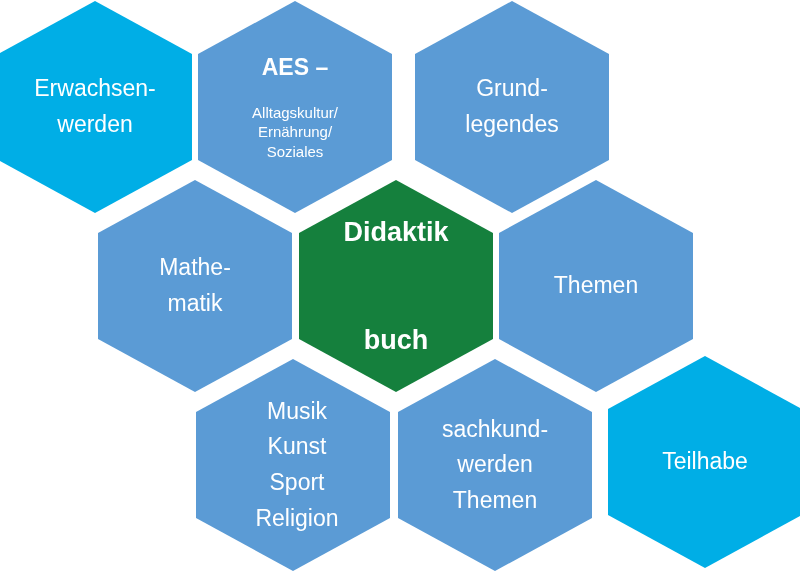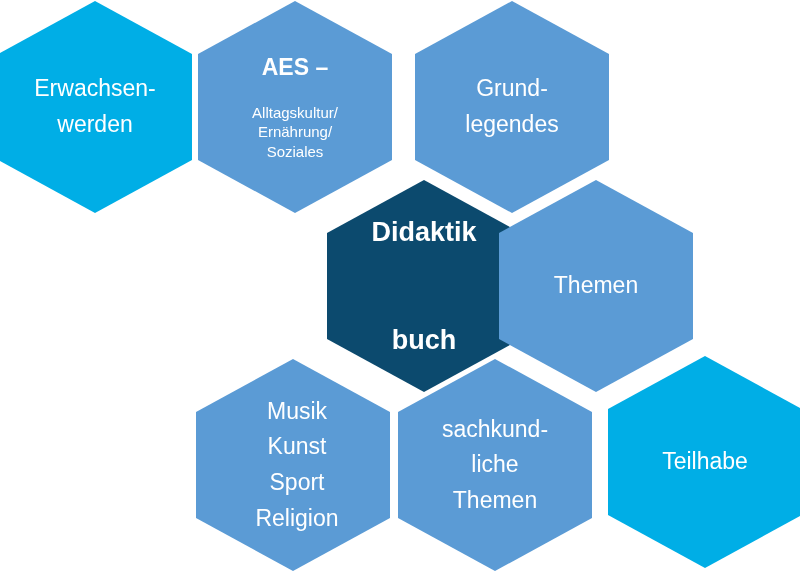--- a/index.html
+++ b/index.html
@@ -70,41 +70,45 @@
 Ernährung/
 Soziales</span>
     </span>
   </div>
 
   <div class="hex" style="left:398px; top:1px; width:194px; height:212px; background:#5B9BD5;margin-left:17px;">
     <span class="hex-label size-normal lead-wide">Grund-
 legendes</span>
   </div>
 
+  <div class="hex" style="left:98px; top:180px; width:194px; height:212px; background:#5B9BD5;">
+    <span class="hex-label size-normal lead-wide">Mathe-
+matik</span>
+  </div>
 
-  <div class="hex" style="left:299px; top:180px; width:194px; height:212px; background:#0c4a6e;margin-left:28px;">
+  <div class="hex" style="left:299px; top:180px; width:194px; height:212px; background:#15803d;">
     <span class="hex-label size-title">Didaktik
 
 buch</span>
   </div>
 
   <div class="hex" style="left:499px; top:180px; width:194px; height:212px; background:#5B9BD5;">
     <span class="hex-label size-normal">Themen</span>
   </div>
 
   <div class="hex" style="left:196px; top:359px; width:194px; height:212px; background:#5B9BD5;padding-left:8px;">
     <span class="hex-label size-normal lead-wide">Musik
 Kunst
 Sport
 Religion</span>
   </div>
 
   <div class="hex" style="left:398px; top:359px; width:194px; height:212px; background:#5B9BD5;">
     <span class="hex-label size-normal lead-wide">sachkund-
-liche
+werden
 Themen</span>
   </div>
 
   <div class="hex" style="left:608px; top:356px; width:194px; height:212px; background:#00AEE6;">
     <span class="hex-label size-normal">Teilhabe</span>
   </div>
 
 </div>
 
 </body></html>

